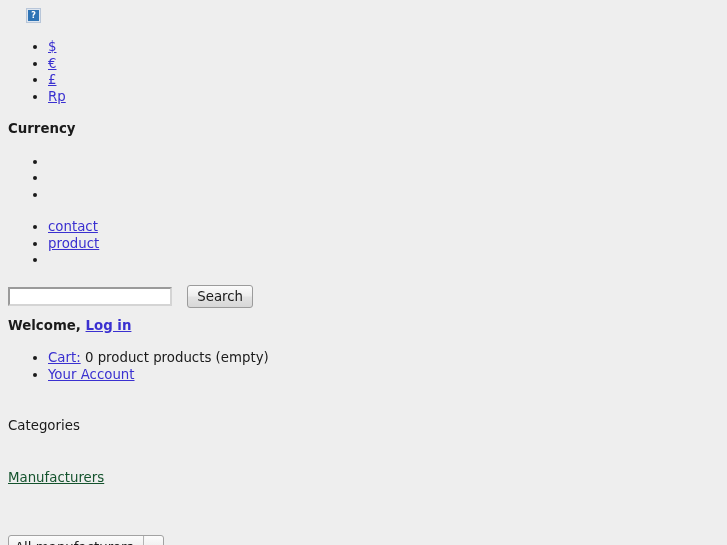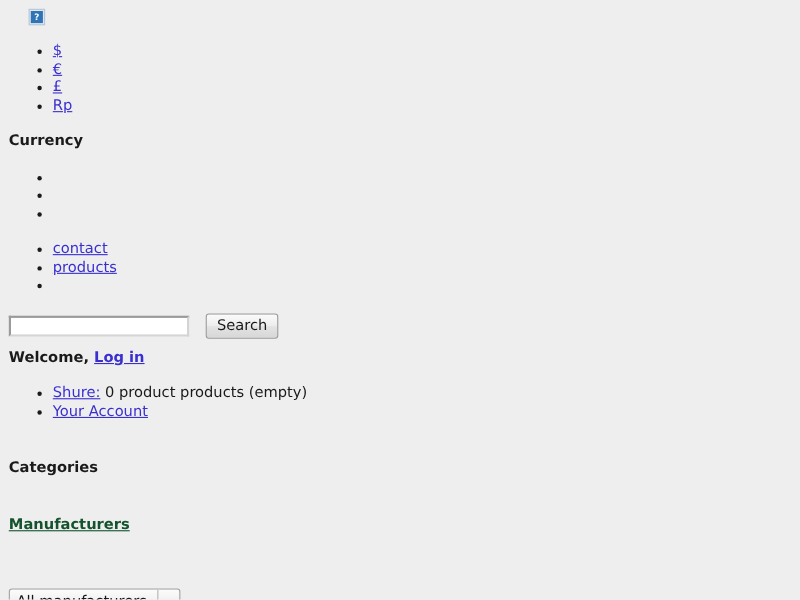--- a/index.html
+++ b/index.html
@@ -66,21 +66,21 @@
     line-height: 16.5px;
     font-weight: bold;
   }
   a {
     color: #3a30d0;
     text-decoration: underline;
     cursor: pointer;
   }
   h3, h4 {
     font-size: 13.33px;
-    font-weight: bold;
+    font-weight: normal;
     margin: 35px 0;
     line-height: 16.5px;
   }
   h3 a, h4 a { color: #14532d; }
 
   .empty-li { height: 16.5px; }
 
   
   .search-form {
     margin: 14px 0 0 0;
@@ -179,40 +179,40 @@
   
   <ul>
     <li class="empty-li"></li>
     <li class="empty-li"></li>
     <li class="empty-li"></li>
   </ul>
 
   
   <ul>
     <li><a href="#">contact</a></li>
-    <li><a href="#">products</a></li>
+    <li><a href="#">product</a></li>
     <li class="empty-li"></li>
   </ul>
 
   
   <div class="search-form">
     <input class="text-field" type="text" placeholder="" style="">
     <button class="gtk-button" type="button">Search</button>
   </div>
 
   
   <p>
     <span class="nowrap">Welcome,</span>
     <a href="#">Log in</a>
   </p>
 
   
   <ul>
     <li>
-      <a href="#">Shure:</a><span> <span>0 product products (empty)</span></span>
+      <a href="#">Cart:</a><span> <span>0 product products (empty)</span></span>
     </li>
     <li>
       <a href="#">Your Account</a>
     </li>
   </ul>
 
   
   <h4>Categories</h4>
 
   

